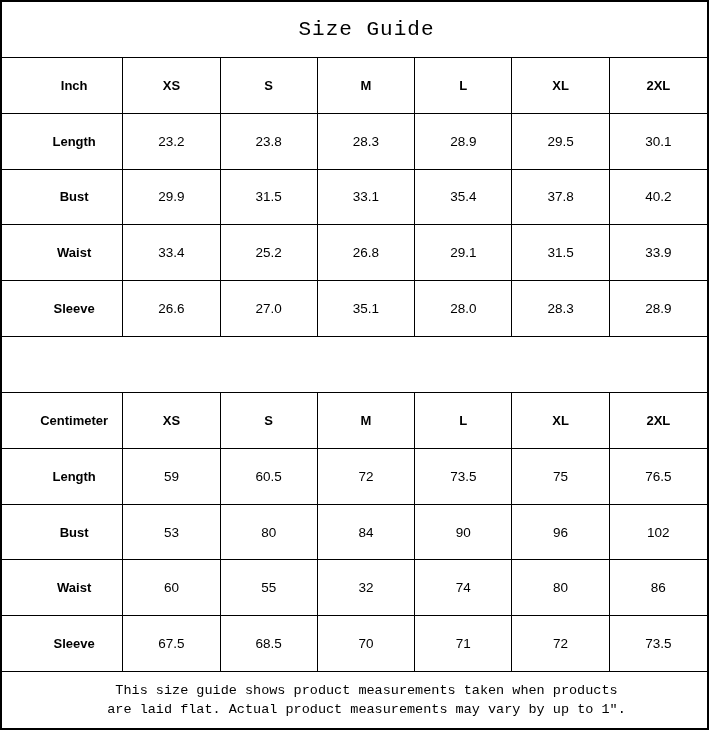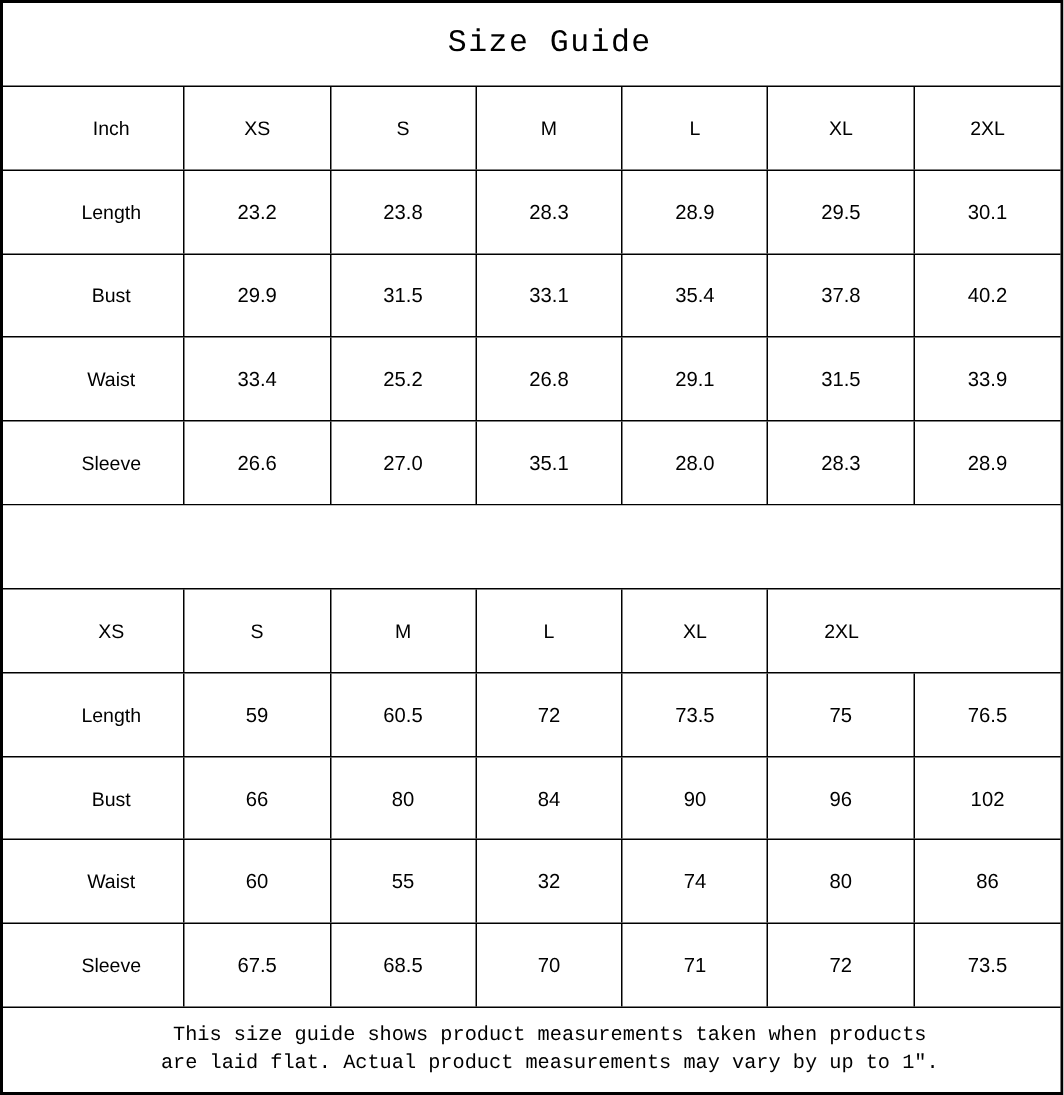--- a/index.html
+++ b/index.html
@@ -24,21 +24,21 @@
     display: grid;
     grid-template-columns: repeat(7, 1fr);
   }
   .cell {
     border-right: 1px solid #000000;
     display: flex; align-items: center; justify-content: center;
     font-family: "Liberation Sans", sans-serif;
     min-width: 0;
   }
   .cell:last-child { border-right: none; }
-  .head { font-weight: normal; font-size: 13px; }
+  .head { font-weight: bold; font-size: 13px; }
   .val { font-size: 13.5px; text-align: center; }
   .spacer-row { background: #ffffff; }
   .footer-row {
     display: flex; flex-direction: column;
     align-items: center; justify-content: center;
     font-family: "Liberation Mono", monospace;
     font-size: 13.5px;
     line-height: 1.45;
     text-align: left;
   }
@@ -98,41 +98,42 @@
     <div class="cell val">27.0</div>
     <div class="cell val">35.1</div>
     <div class="cell val">28.0</div>
     <div class="cell val">28.3</div>
     <div class="cell val">28.9</div>
   </div>
 
   <div class="row spacer-row"></div>
 
   <div class="row cells">
+    <div class="cell head">Centimeter</div>
     <div class="cell head">XS</div>
     <div class="cell head">S</div>
     <div class="cell head">M</div>
     <div class="cell head">L</div>
     <div class="cell head">XL</div>
     <div class="cell head">2XL</div>
   </div>
 
   <div class="row cells">
     <div class="cell head">Length</div>
     <div class="cell val">59</div>
     <div class="cell val">60.5</div>
     <div class="cell val">72</div>
     <div class="cell val">73.5</div>
     <div class="cell val">75</div>
     <div class="cell val">76.5</div>
   </div>
 
   <div class="row cells">
     <div class="cell head">Bust</div>
-    <div class="cell val">66</div>
+    <div class="cell val">53</div>
     <div class="cell val">80</div>
     <div class="cell val">84</div>
     <div class="cell val">90</div>
     <div class="cell val">96</div>
     <div class="cell val">102</div>
   </div>
 
   <div class="row cells">
     <div class="cell head">Waist</div>
     <div class="cell val">60</div>

